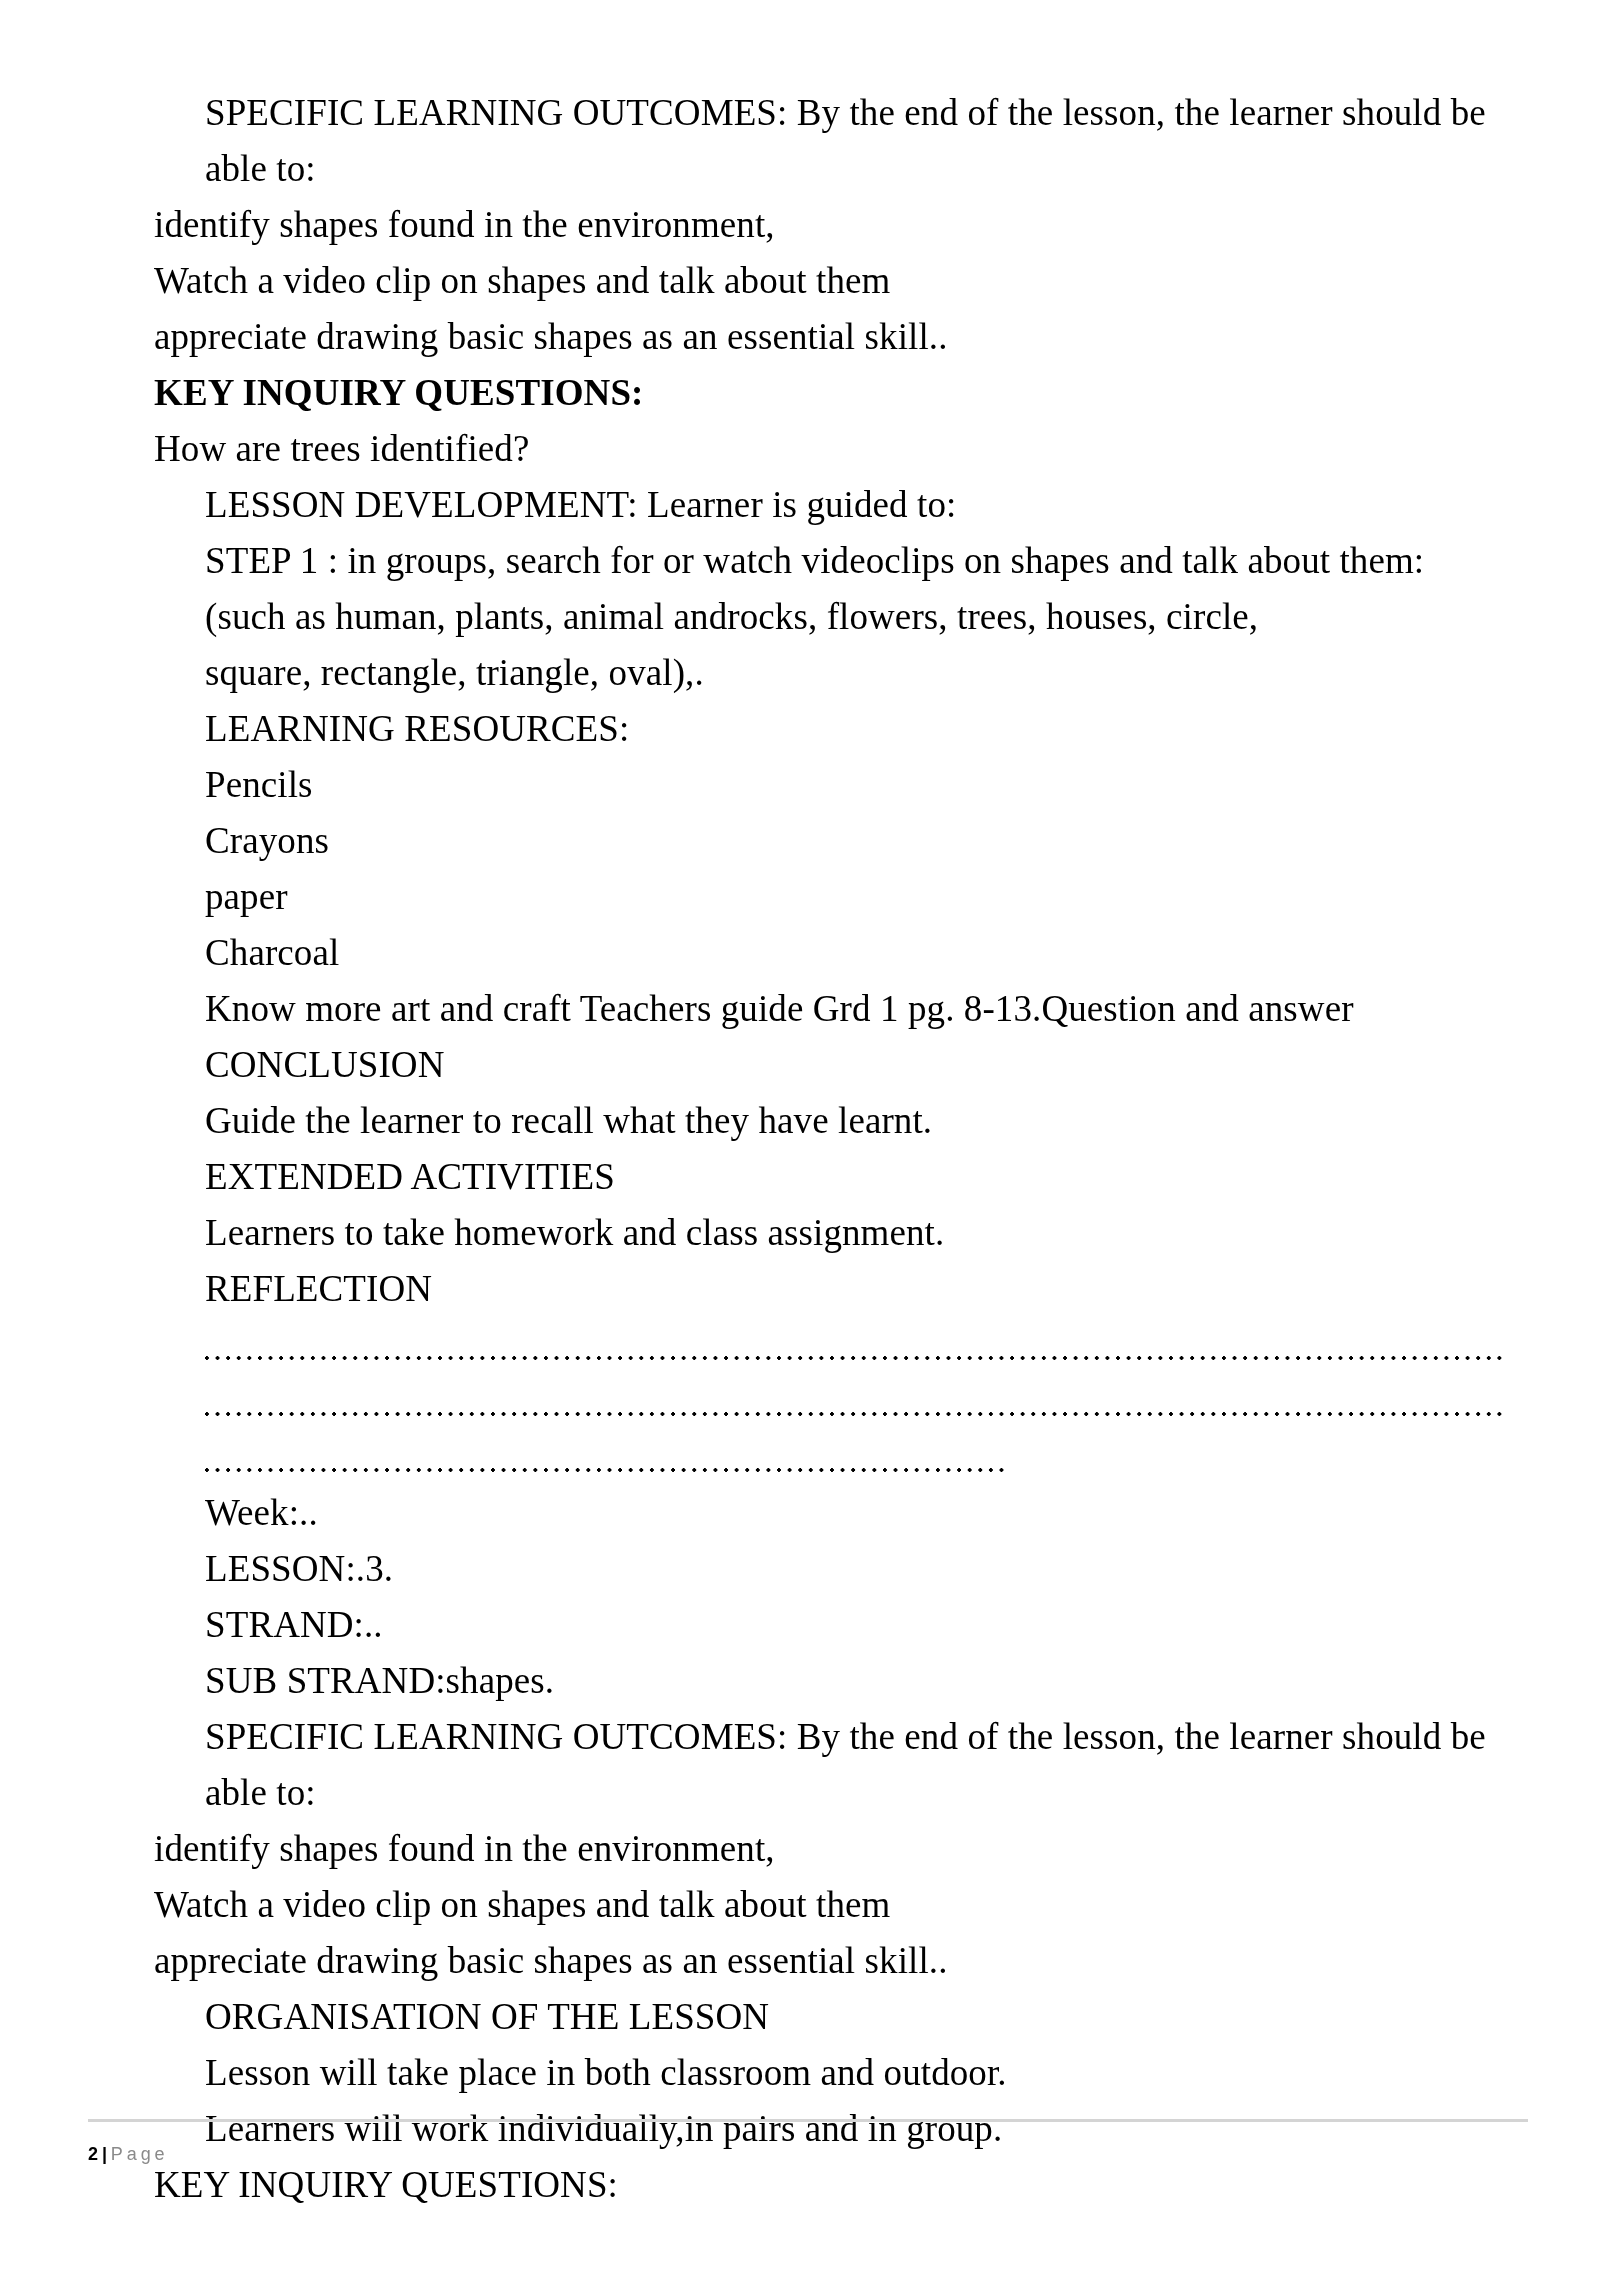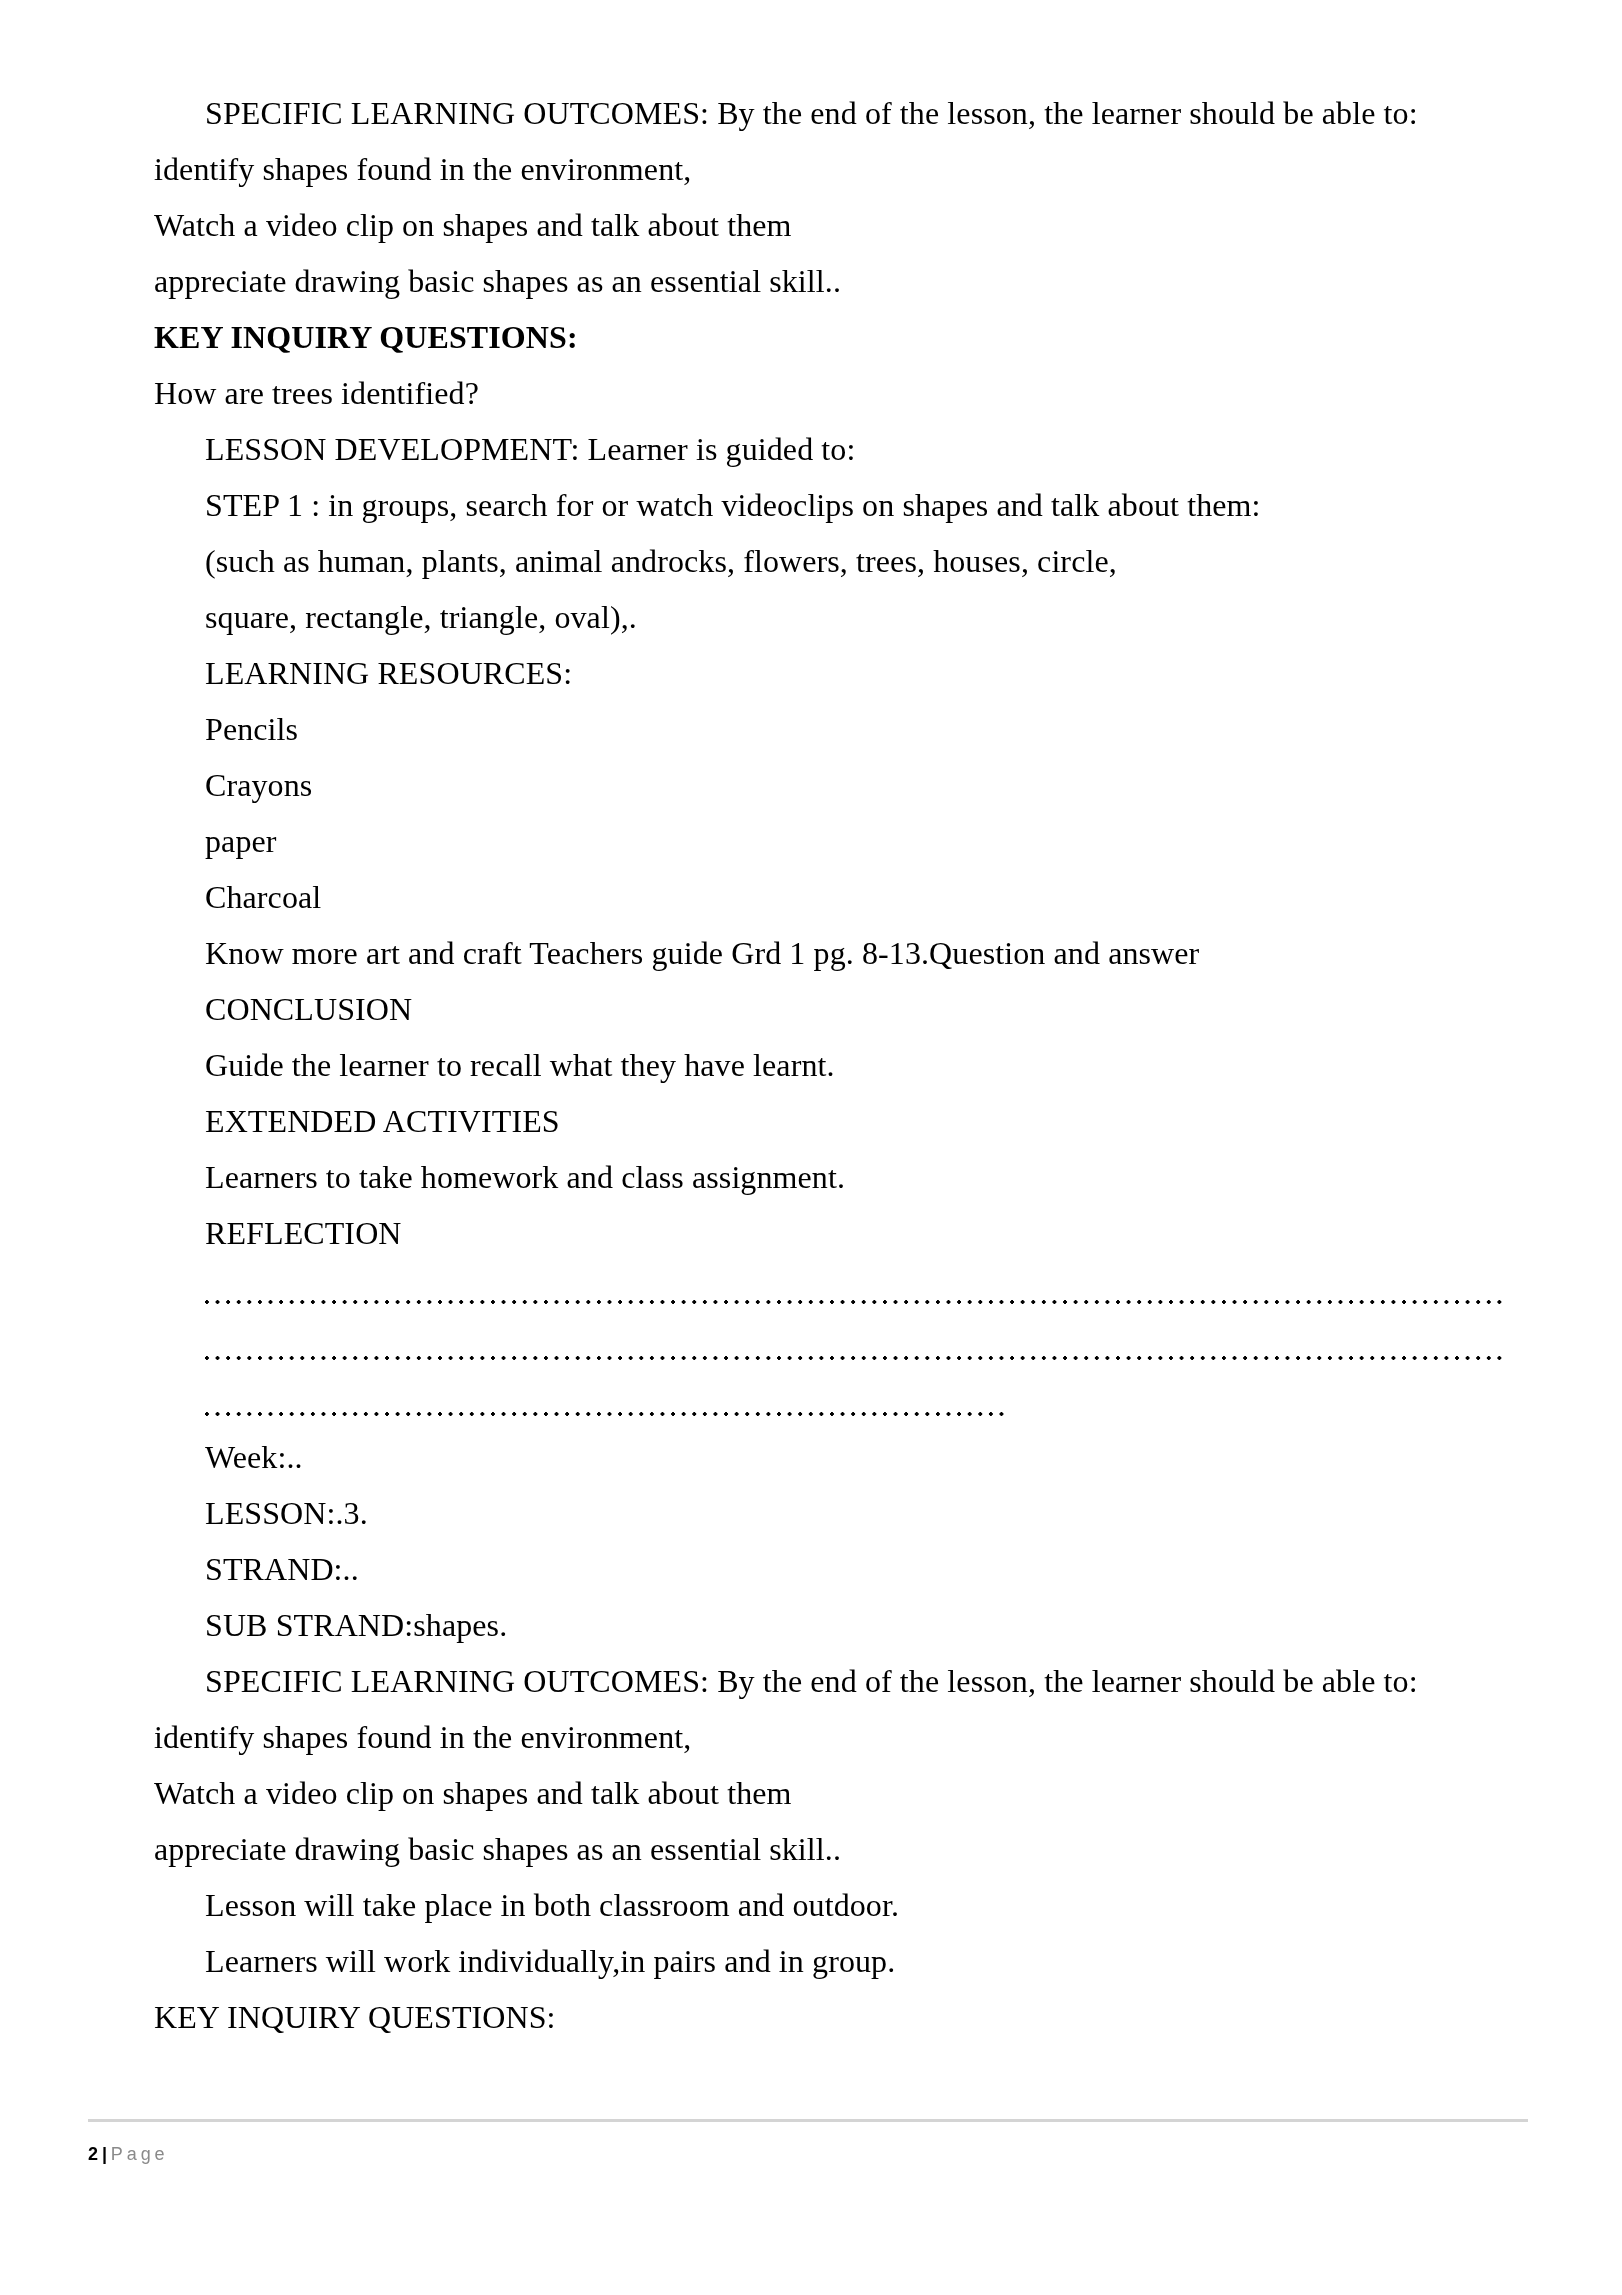--- a/index.html
+++ b/index.html
@@ -27,21 +27,21 @@
   }
 
   .content {
     position: absolute;
     left: 154px;
     top: 85px;
     width: 1381px;
   }
 
   .ln {
-    font-size: 32px;
+    font-size: 37px;
     line-height: 56px;
     white-space: pre-wrap;
     color: #000000;
     letter-spacing: 0.1px;
   }
 
   .ln.indent {
     padding-left: 51px;
   }
 
@@ -145,20 +145,21 @@
       </div>
     <div id="lines-bottom">
         <div class="ln indent">Week:..</div>
         <div class="ln indent">LESSON:.3.</div>
         <div class="ln indent">STRAND:..</div>
         <div class="ln indent">SUB STRAND:shapes.</div>
         <div class="ln indent">SPECIFIC LEARNING OUTCOMES: By the end of the lesson, the learner should be able to:</div>
         <div class="ln">identify shapes found in the environment,</div>
         <div class="ln">Watch a video clip on shapes and talk about them</div>
         <div class="ln">appreciate drawing basic shapes as an essential skill..</div>
+        <div class="ln indent">ORGANISATION OF THE LESSON</div>
         <div class="ln indent">Lesson will take place in both classroom and outdoor.</div>
         <div class="ln indent">Learners will work individually,in pairs and in group.</div>
         <div class="ln">KEY INQUIRY QUESTIONS:</div>
       </div>
   </div>
 
   <div class="footer">
     <div class="footer-rule"></div>
     <div class="footer-text"><span class="footer-num">2</span><span class="footer-sep">|</span><span class="footer-label">Page</span></div>
   </div>

